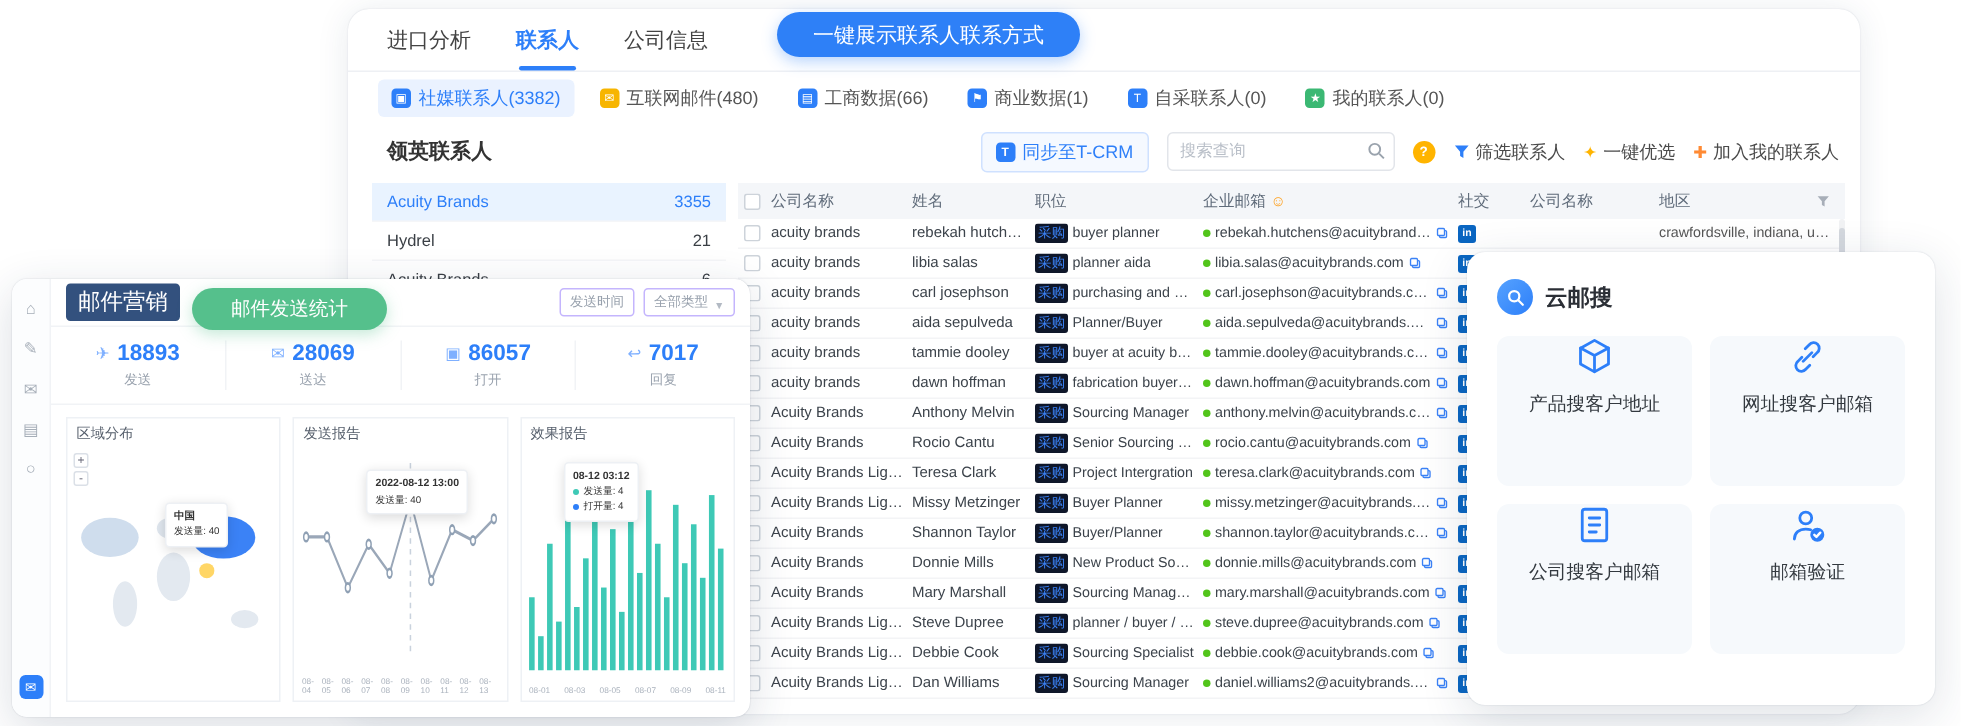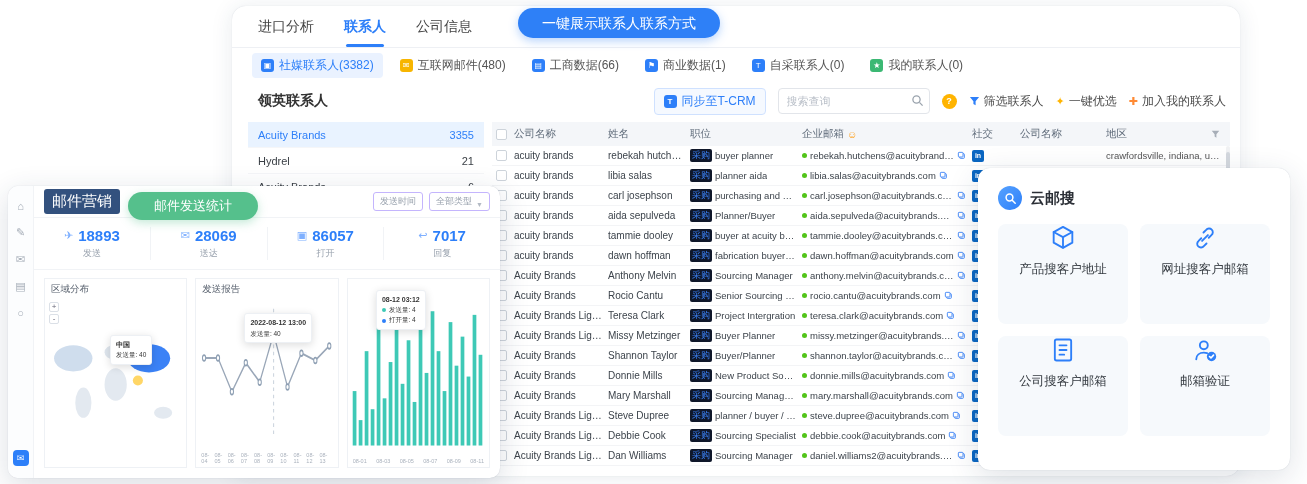--- a/index.html
+++ b/index.html
@@ -844,20 +844,21 @@
               <span>08-08</span>
               <span>08-09</span>
               <span>08-10</span>
               <span>08-11</span>
               <span>08-12</span>
               <span>08-13</span>
             </div>
         </div>
 
         <div class="chart-panel">
+          <div class="chart-title">效果报告</div>
           <div class="chart-body">
             <svg viewBox="0 0 150 86" preserveAspectRatio="none">
                 <rect x="5" y="53.84615384615384" width="3.9454545454545453" height="26.153846153846157" fill="#3ec9b6"></rect>
                 <rect x="11.363636363636363" y="67.7948717948718" width="3.9454545454545453" height="12.205128205128204" fill="#3ec9b6"></rect>
                 <rect x="17.727272727272727" y="34.66666666666667" width="3.9454545454545453" height="45.33333333333333" fill="#3ec9b6"></rect>
                 <rect x="24.09090909090909" y="62.56410256410257" width="3.9454545454545453" height="17.435897435897434" fill="#3ec9b6"></rect>
                 <rect x="30.454545454545453" y="22.46153846153846" width="3.9454545454545453" height="57.53846153846154" fill="#3ec9b6"></rect>
                 <rect x="36.81818181818181" y="57.333333333333336" width="3.9454545454545453" height="22.666666666666664" fill="#3ec9b6"></rect>
                 <rect x="43.18181818181818" y="39.8974358974359" width="3.9454545454545453" height="40.1025641025641" fill="#3ec9b6"></rect>
                 <rect x="49.54545454545455" y="12" width="3.9454545454545453" height="68" fill="#3ec9b6"></rect>

